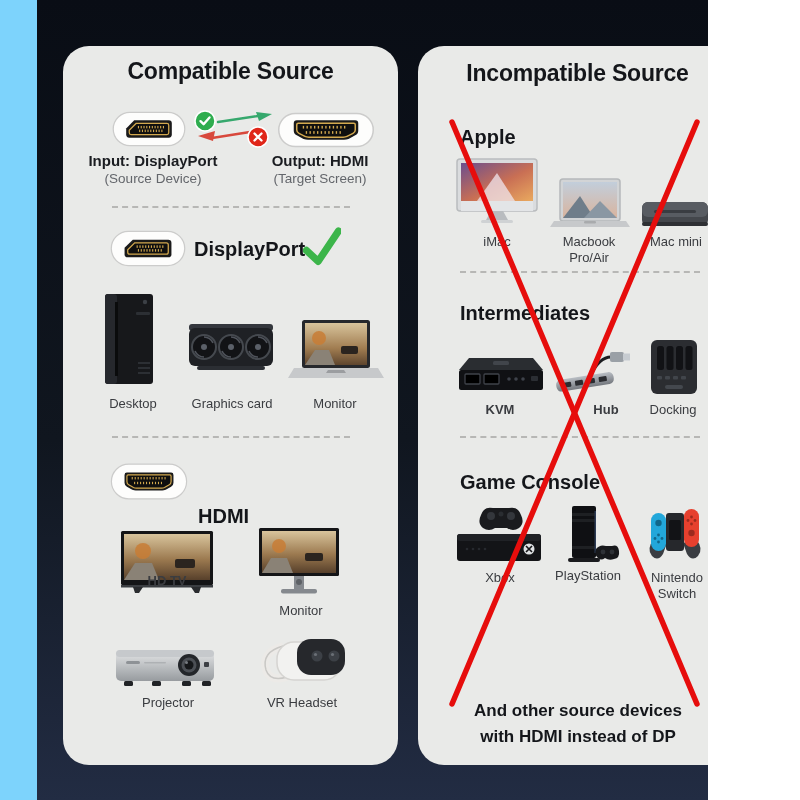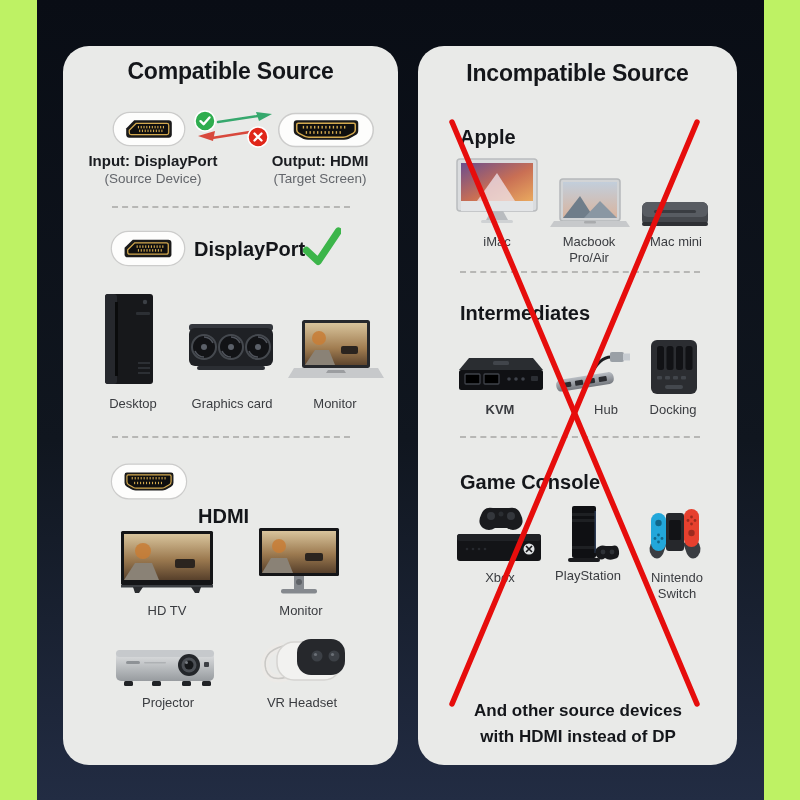--- a/index.html
+++ b/index.html
@@ -1,16 +1,16 @@
 <!DOCTYPE html>
 <html><head>
 <meta charset="utf-8">
 <style>
   html,body{margin:0;padding:0;background:#ffffff;}
-  .page{position:relative;width:800px;height:800px;background:#bef264;overflow:hidden;
+  .page{position:relative;width:708px;height:800px;background:#7dd3fc;overflow:hidden;
         font-family:"Liberation Sans",sans-serif;}
   .abs{position:absolute;}
   .navy{left:37px;top:0;width:727px;height:800px;
         background:linear-gradient(180deg,#090d15 0%,#10161f 55%,#222c43 100%);}
   .card{background:#e9eae8;border-radius:26px;}
   .card-left{left:63px;top:46px;width:335px;height:719px;}
   .card-right{left:418px;top:46px;width:319px;height:719px;}
   .card-title{font-size:23px;font-weight:800;color:#14161a;text-align:center;letter-spacing:-.2px;}
   .sec-heading{font-size:20px;font-weight:800;color:#14161a;}
   .io-title{font-size:15px;font-weight:800;color:#1a1c20;text-align:center;}
@@ -285,21 +285,21 @@
       <rect x="2" y="2" width="80" height="48" rx="1.5" fill="#141517"></rect>
       <rect x="5" y="5" width="74" height="42" fill="url(#g-mon)"></rect>
       <circle cx="22" cy="20" r="7" fill="#c87c35" opacity="0.85"></circle>
       <rect x="48" y="27" width="18" height="8" rx="2" fill="#2b241f"></rect>
       <polygon points="5,47 36,47 30,32 14,32" fill="#8a8276"></polygon>
       <rect x="37" y="50" width="10" height="13" fill="#85898e"></rect>
       <circle cx="42" cy="56" r="3" fill="#5d6166"></circle>
       <rect x="24" y="63" width="36" height="4.5" rx="2" fill="#85898e"></rect>
     </svg>
   </div>
-  <div class="abs dev-label" style="left:132px;top:603px;width:70px;">HD TV</div>
+  <div class="abs dev-label" style="left:132px;top:573px;width:70px;font-weight:bold;">HD TV</div>
   <div class="abs dev-label" style="left:264px;top:603px;width:74px;">Monitor</div>
 
   <div class="abs" style="left:114px;top:644px;">
     <svg width="102" height="46" viewBox="0 0 102 46">
       <defs>
           <linearGradient id="g-proj" x1="0" y1="0" x2="0" y2="1">
         <stop offset="0" stop-color="#e6e8e9"></stop>
             <stop offset="1" stop-color="#979b9f"></stop>
       </linearGradient>
         </defs>
@@ -427,21 +427,21 @@
       <rect x="27" y="8" width="7" height="24" rx="2.5" fill="#111215"></rect>
       <rect x="36.5" y="8" width="7" height="24" rx="2.5" fill="#111215"></rect>
       <rect x="8" y="38" width="5" height="3.5" rx="1" fill="#41454b"></rect>
       <rect x="16" y="38" width="5" height="3.5" rx="1" fill="#41454b"></rect>
       <rect x="24" y="38" width="5" height="3.5" rx="1" fill="#41454b"></rect>
       <rect x="32" y="38" width="5" height="3.5" rx="1" fill="#41454b"></rect>
       <rect x="16" y="47" width="18" height="4" rx="2" fill="#44484e"></rect>
     </svg>
   </div>
   <div class="abs dev-label" style="left:465px;top:402px;width:70px;font-weight:bold;">KVM</div>
-  <div class="abs dev-label" style="left:570px;top:402px;width:72px;">Hub</div>
+  <div class="abs dev-label" style="left:570px;top:402px;width:72px;font-weight:bold;">Hub</div>
   <div class="abs dev-label" style="left:636px;top:402px;width:74px;">Docking</div>
 
   <div class="abs divider" style="left:460px;top:436px;width:240px;"></div>
 
   <div class="abs sec-heading" style="left:460px;top:471px;">Game Console</div>
   <div class="abs" style="left:455px;top:503px;">
     <svg width="90" height="64" viewBox="0 0 90 64">
       <path d="M26 12 Q29 3 38 5 L54 5 Q63 3 66 12 Q70 20 64 25 Q58 29 52 25 L40 25 Q34 29 28 25 Q22 20 26 12 Z" fill="#1a1b1e"></path>
       <circle cx="36" cy="13" r="4" fill="#34373c"></circle>
         <circle cx="56" cy="13" r="4" fill="#34373c"></circle>

